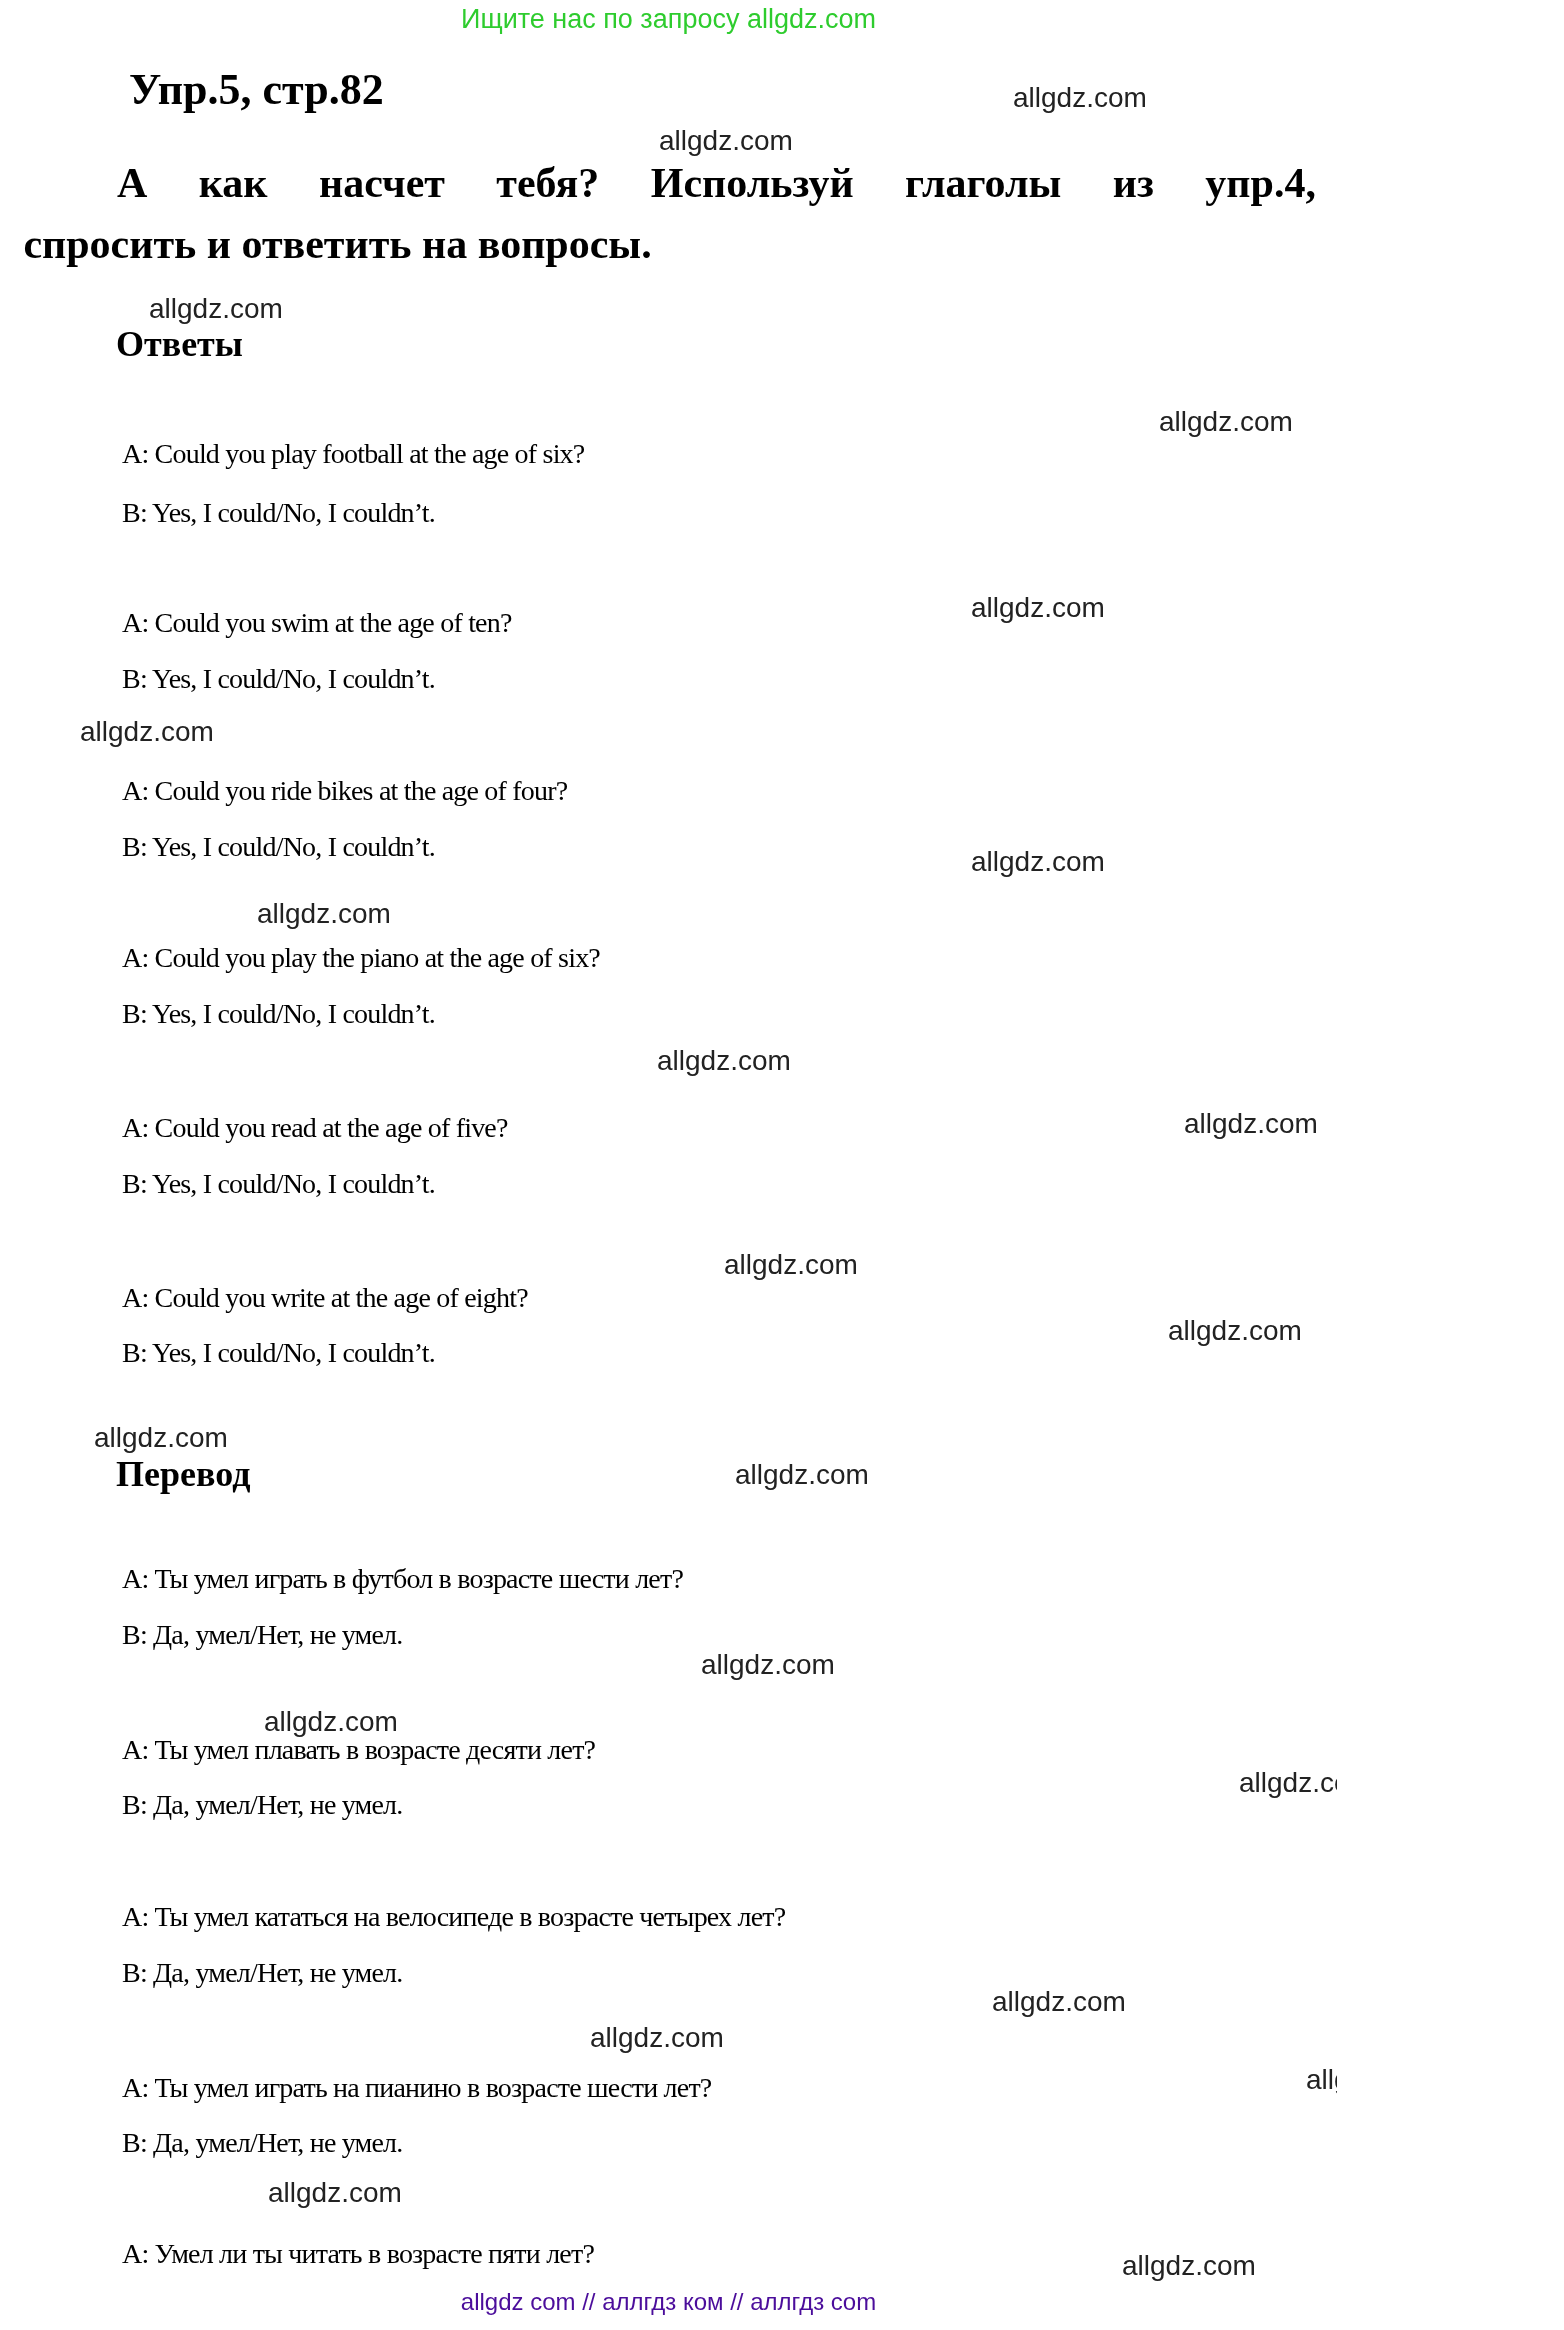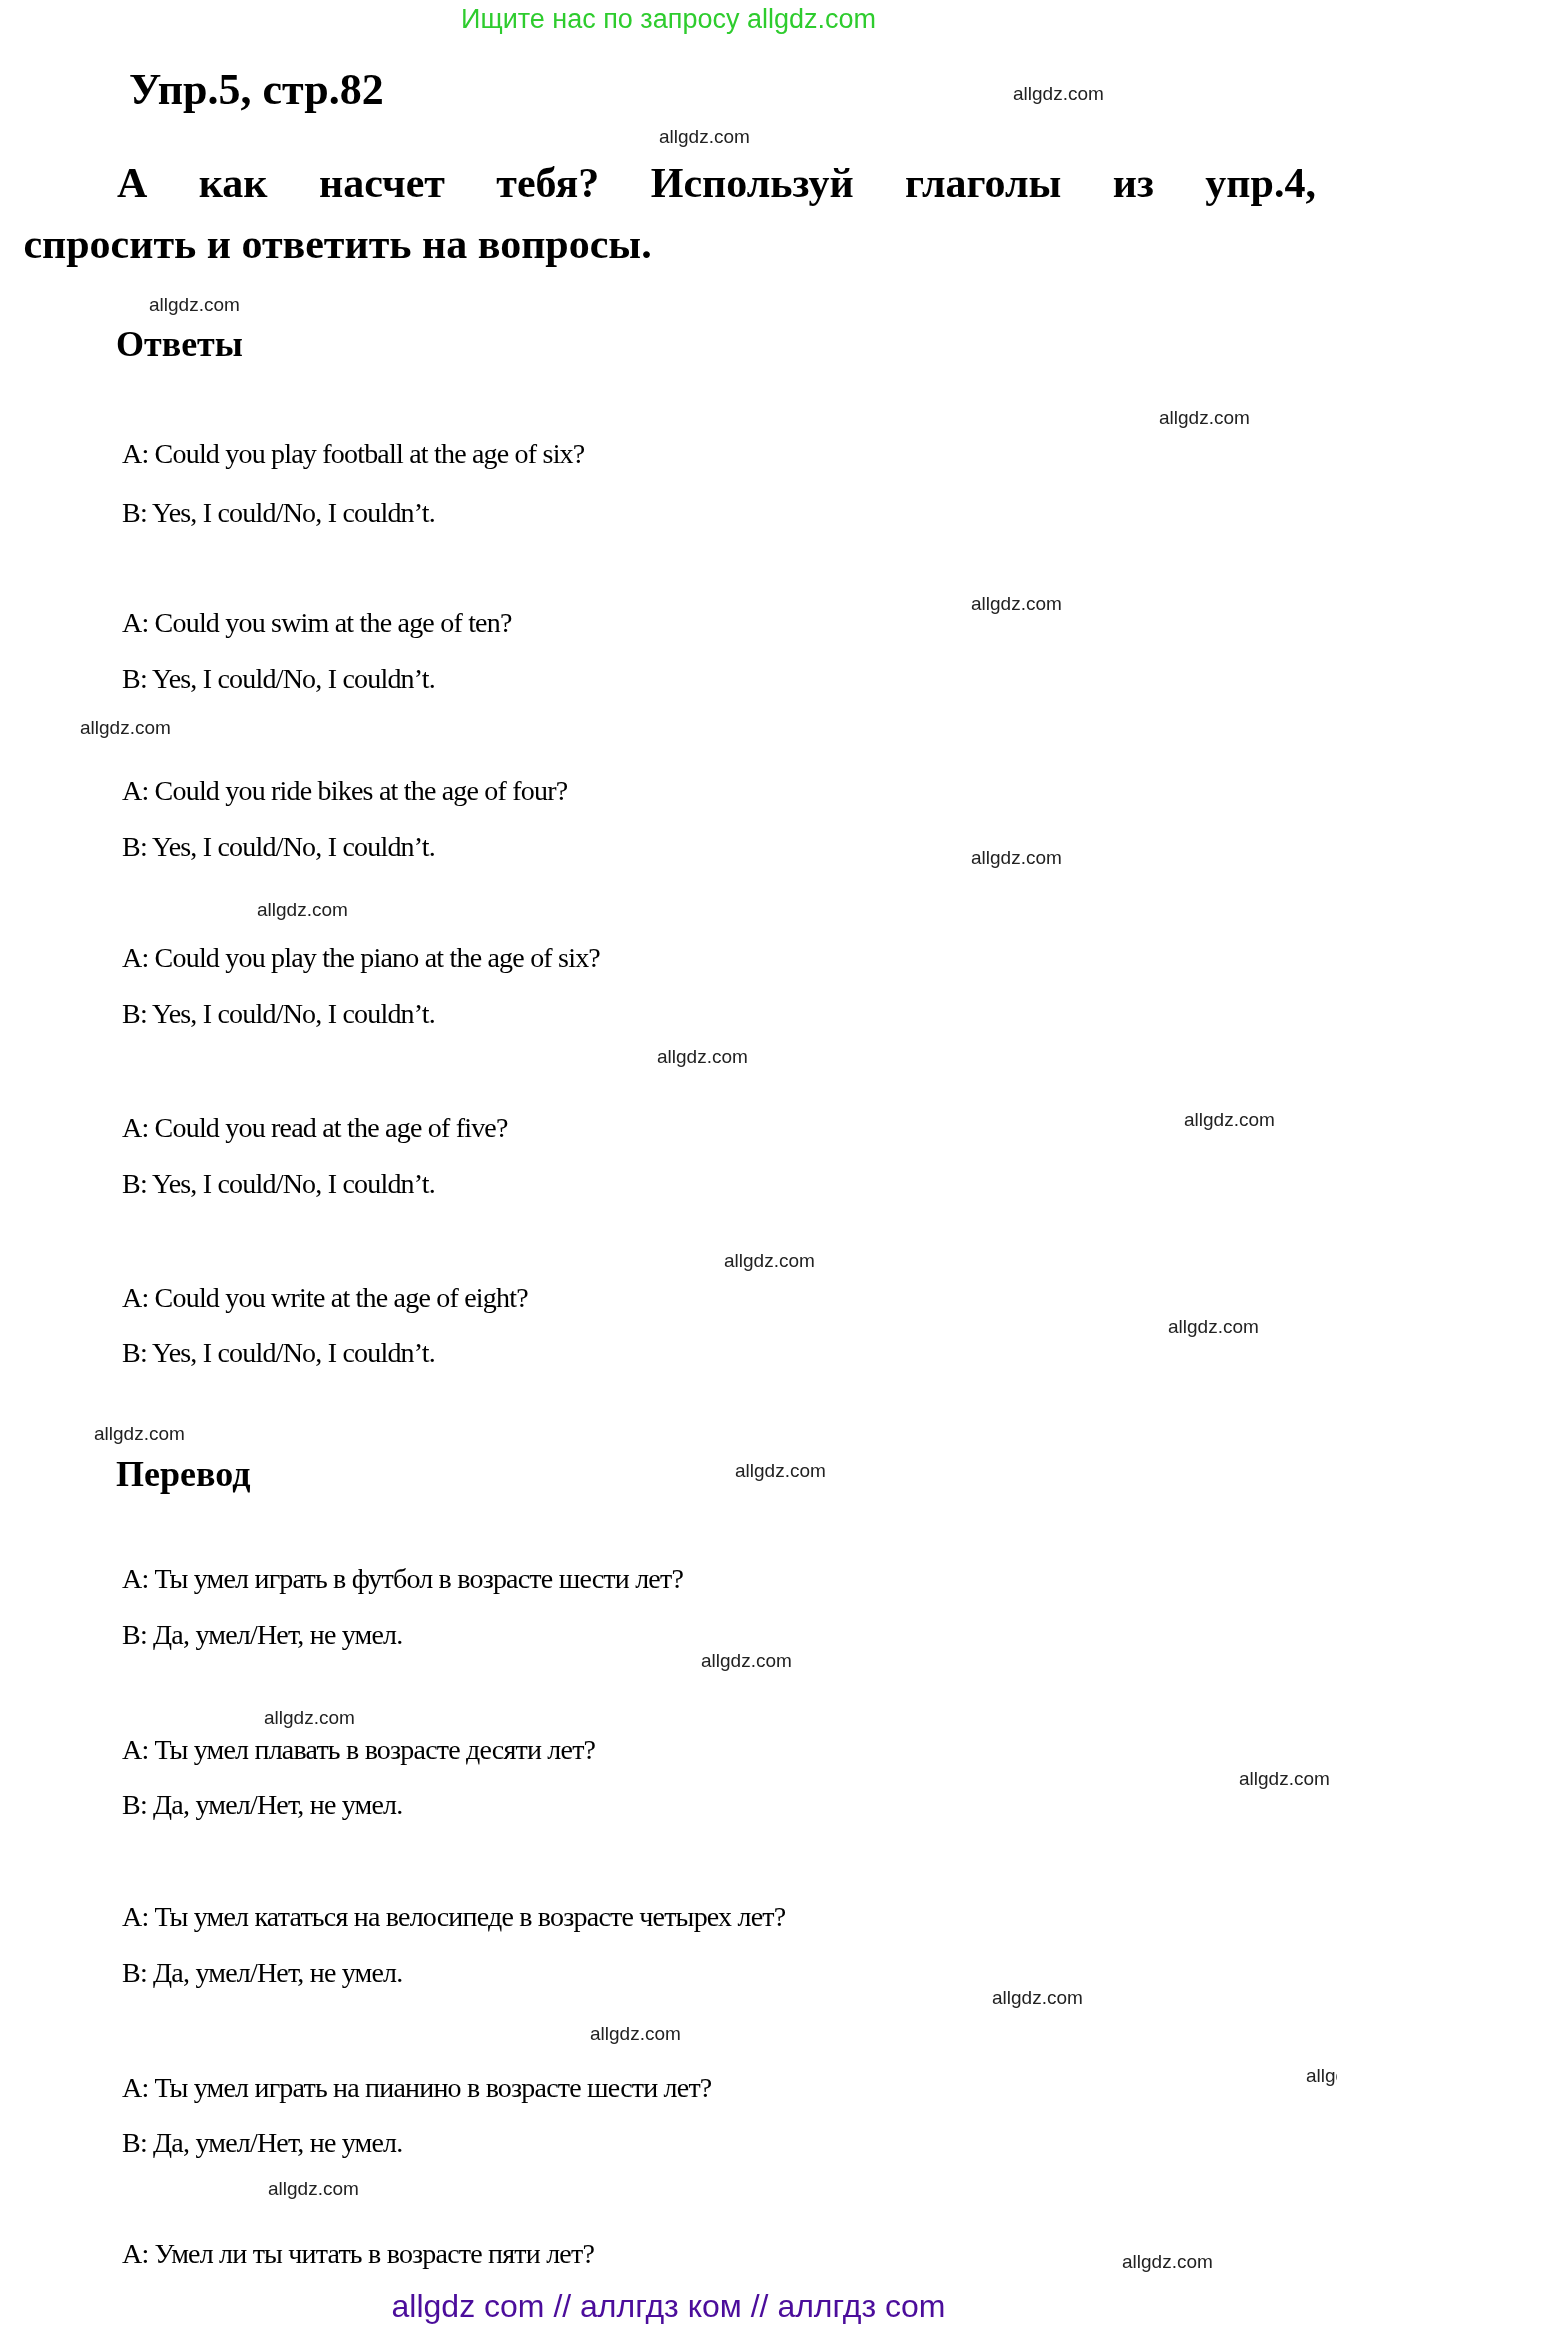--- a/index.html
+++ b/index.html
@@ -48,29 +48,29 @@
   .heading.translation{top:1453px;}
   .line{
     position:absolute;left:122px;
     font-size:28px;line-height:1.0;
     letter-spacing:-0.8px;
     white-space:nowrap;
   }
   .wm{
     position:absolute;
     font-family:"Liberation Sans","DejaVu Sans",sans-serif;
-    font-size:19px;line-height:1;
+    font-size:28px;line-height:1;
     color:#222222;
     white-space:nowrap;
   }
   .footer{
     position:absolute;top:2288px;left:0;width:100%;
     text-align:center;
     font-family:"Liberation Sans","DejaVu Sans",sans-serif;
-    font-size:32px;
+    font-size:24px;
     color:#4b0d9b;
     white-space:nowrap;
   }
 </style>
 </head>
 <body>
 
 <div class="page">
 
   <div class="promo">Ищите нас по запросу allgdz.com</div>

